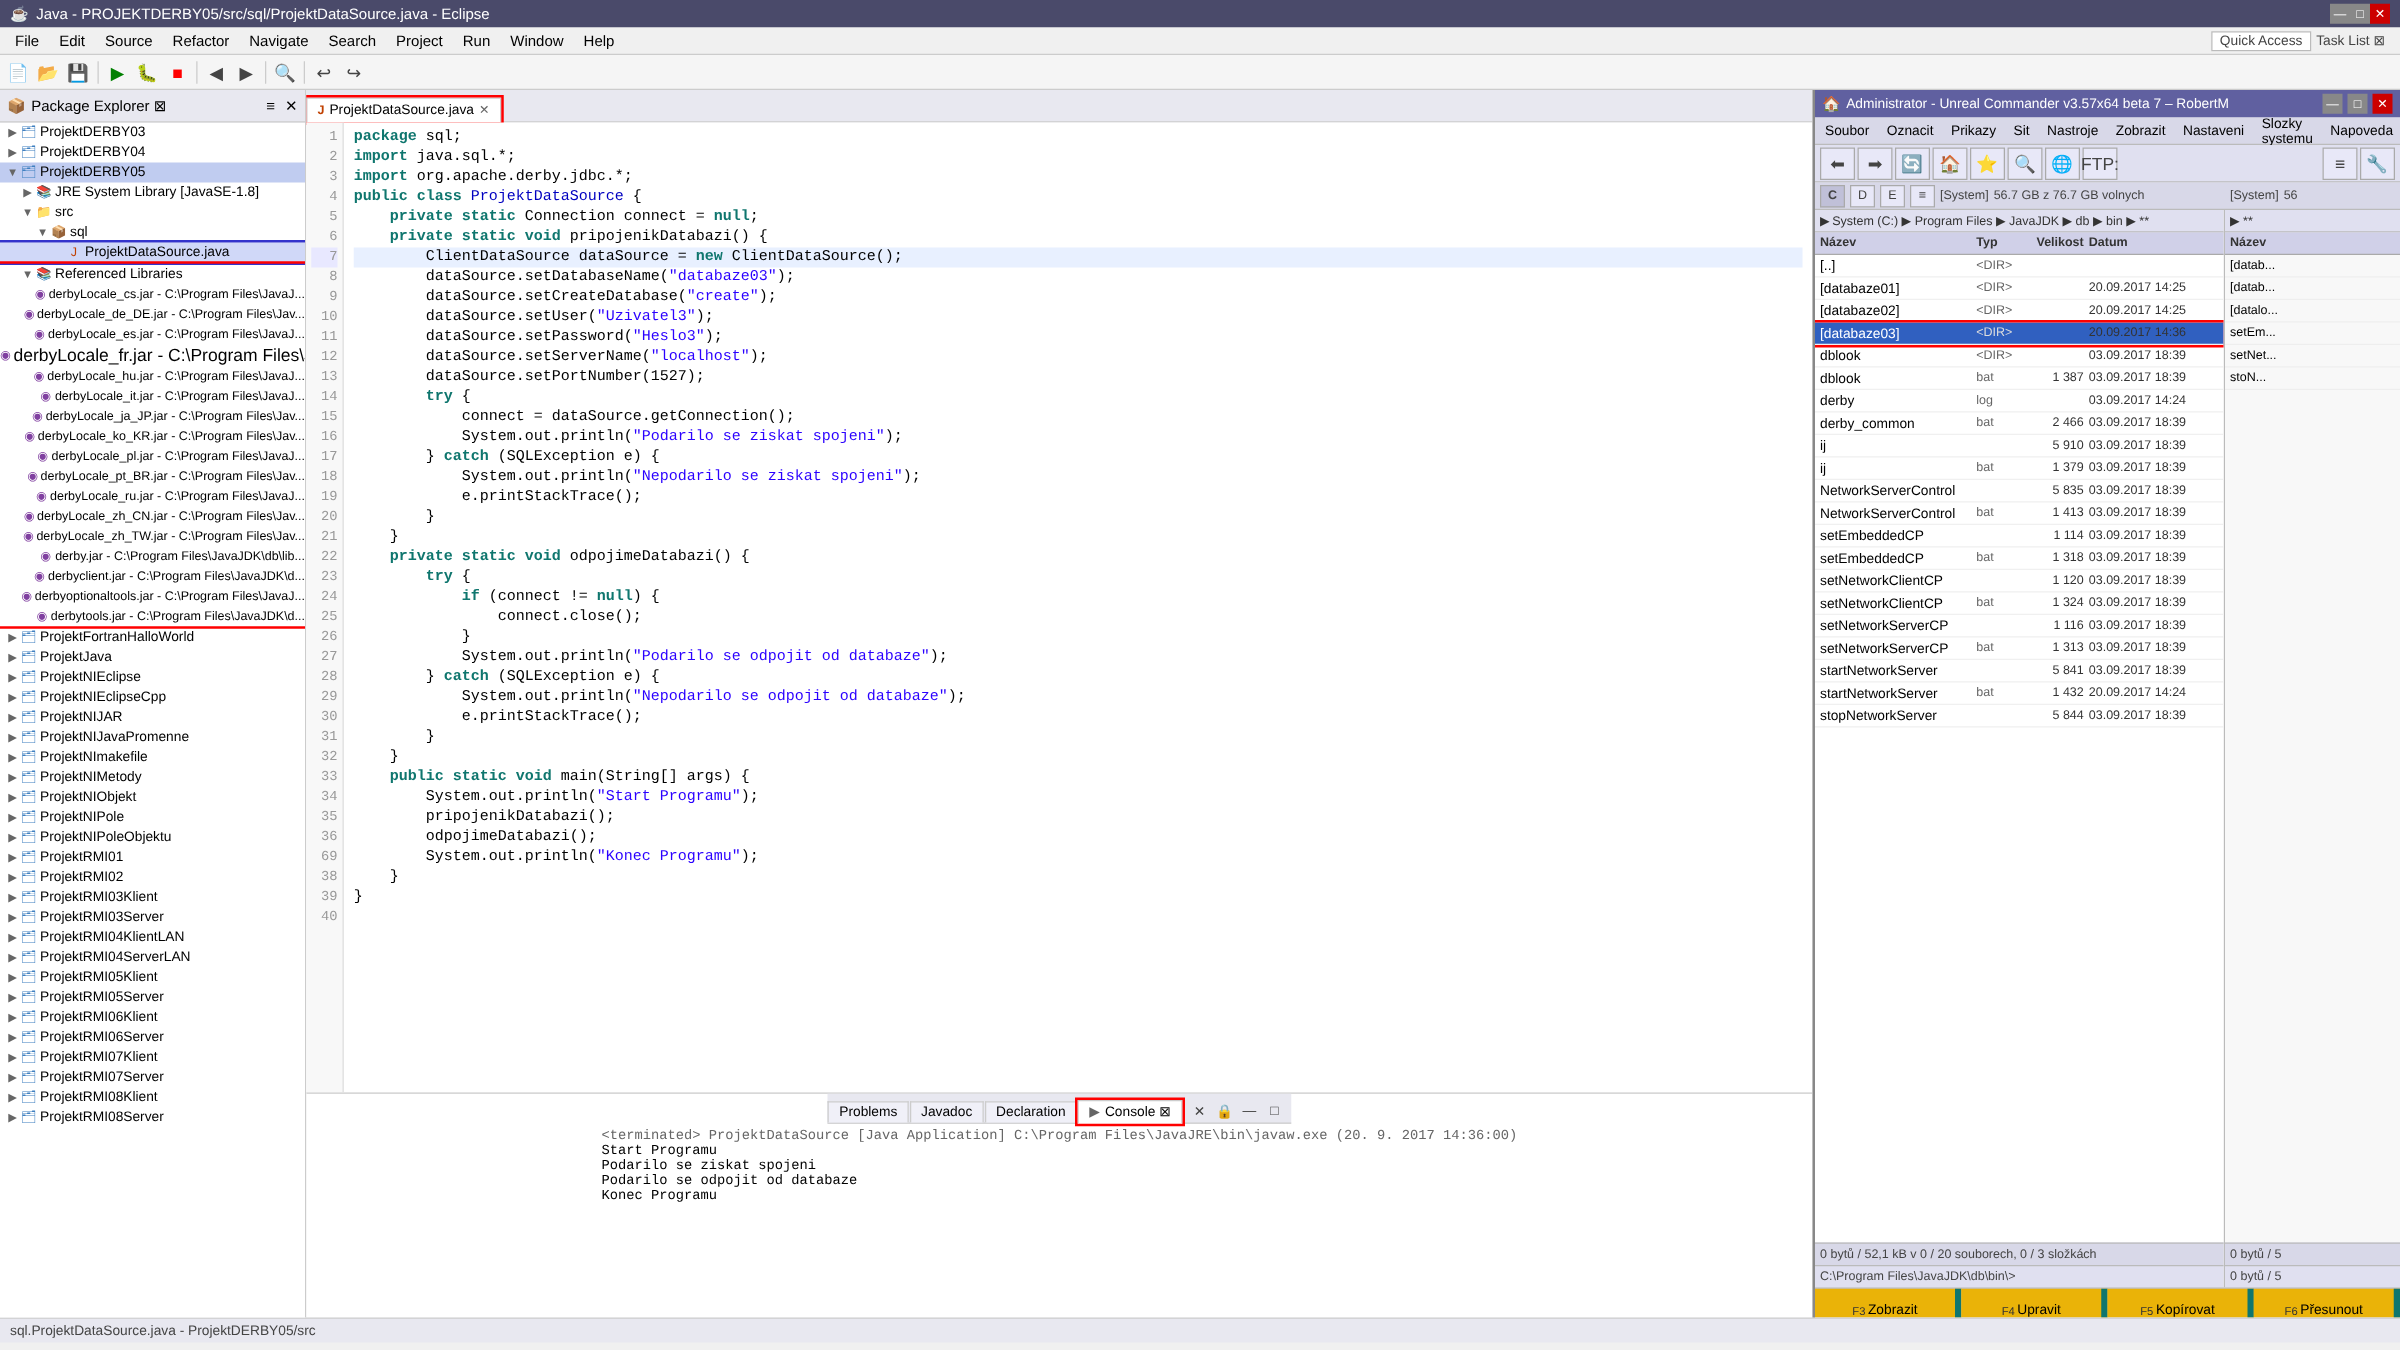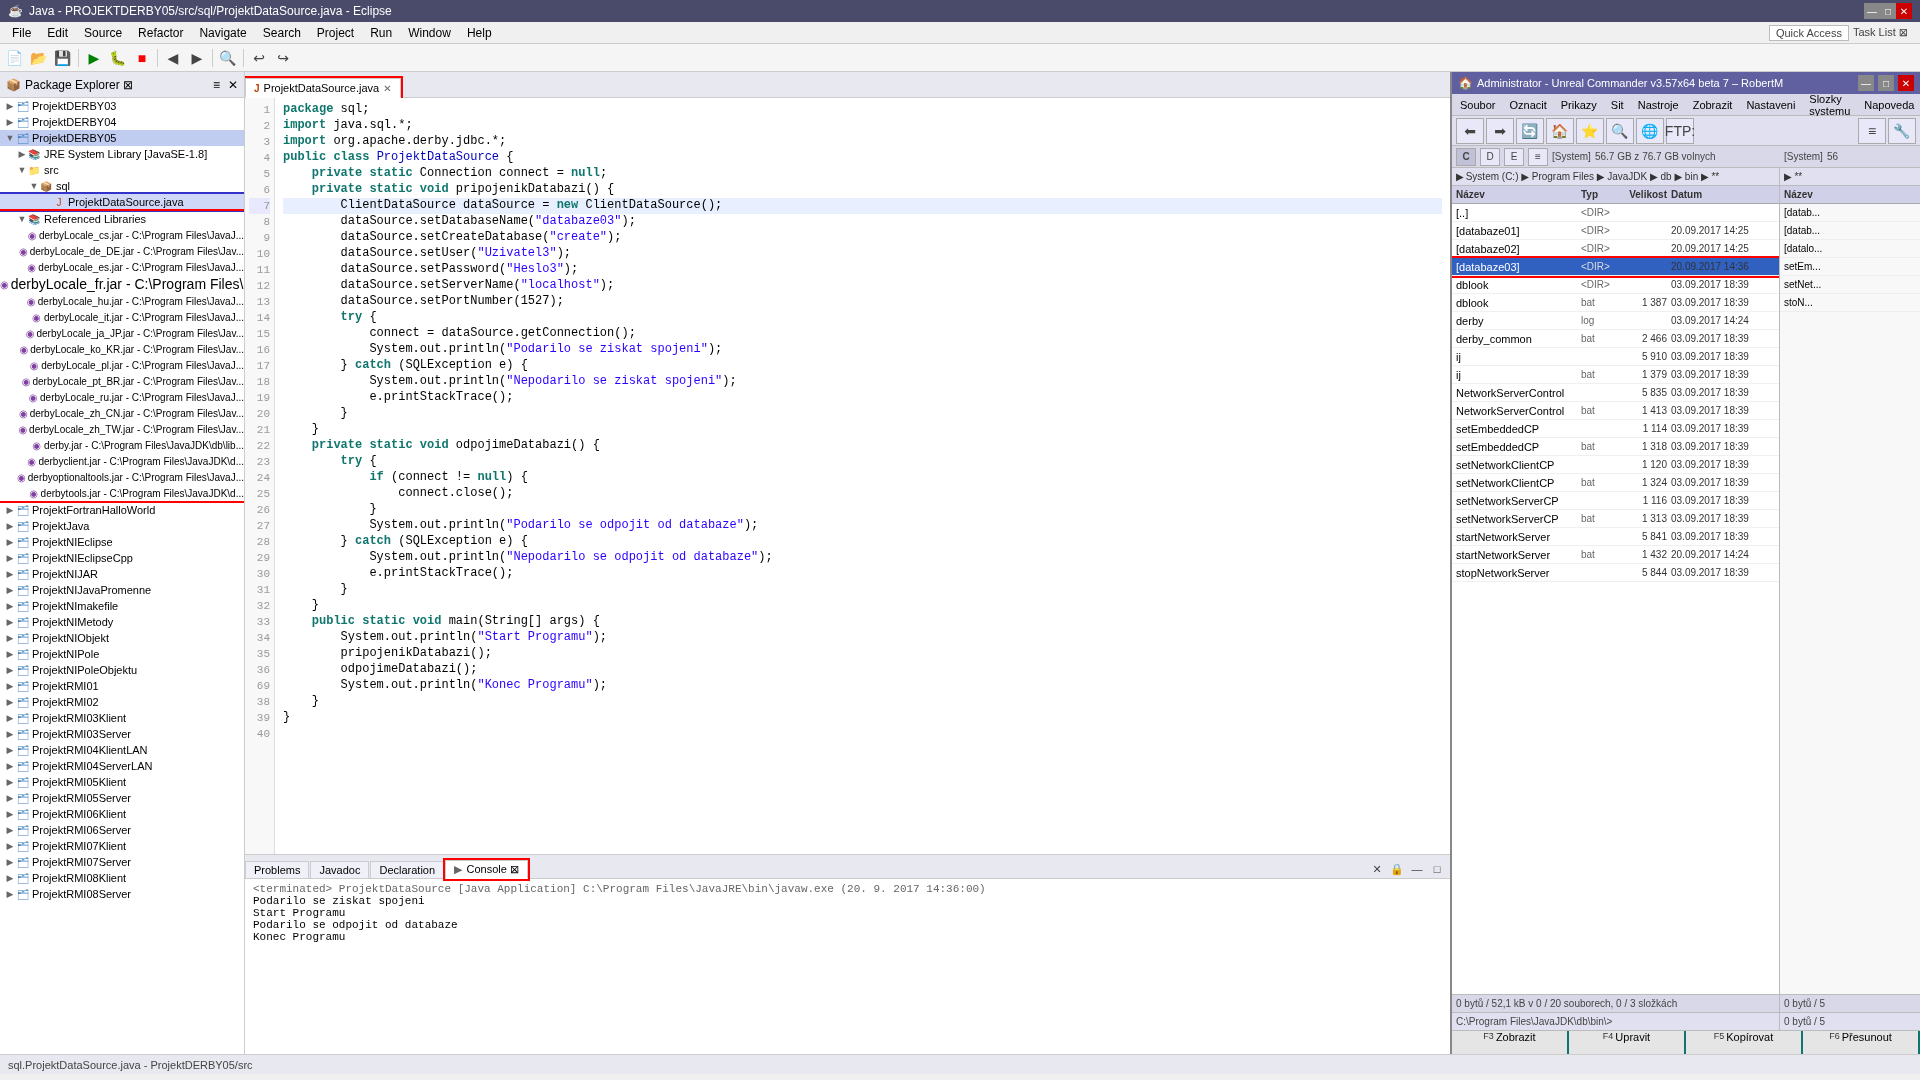--- a/index.html
+++ b/index.html
@@ -49,21 +49,21 @@
     #code-content { padding: 4px 8px; flex: 1; }
     .code-line { height: 16px; white-space: pre; color: #000; }
     .ln { height: 16px; line-height: 16px; }
     
     
     .kw { color: #0f766e; font-weight: bold; }
     .str { color: #2a00ff; }
     .cl { color: #0000c0; }
     
     
-    #bottom-panel { height: 200px; background: white; border-top: 1px solid #ccc; display: flex; flex-direction: column; }
+    #bottom-panel { height: 180px; background: white; border-top: 1px solid #ccc; display: flex; flex-direction: column; align-items: center; }
     #bottom-tabs { background: #e8e8f0; border-bottom: 1px solid #ccc; height: 24px; display: flex; align-items: flex-end; }
     .bottom-tab { display: flex; align-items: center; gap: 4px; padding: 2px 8px; background: #f0f0f8; border: 1px solid #ccc; border-bottom: none; cursor: pointer; font-size: 11px; margin-right: 1px; }
     .bottom-tab.active { background: white; border-bottom: 1px solid white; margin-bottom: -1px; }
     .bottom-tab.active.highlighted { outline: 2px solid red; }
     #console-content { flex: 1; padding: 4px 8px; font-family: Liberation Mono, monospace; font-size: 11px; overflow-y: auto; color: #333; }
     .console-terminated { color: #666; }
     .console-output { color: #000; }
     
     
     #status-bar { background: #e8e8f0; border-top: 1px solid #ccc; height: 20px; display: flex; align-items: center; padding: 0 8px; font-size: 11px; color: #444; }
@@ -96,21 +96,21 @@
     
     .uc-col-header { background: #d0d0e8; display: flex; height: 18px; align-items: center; font-size: 10px; font-weight: bold; border-bottom: 1px solid #aaa; }
     .uc-col-header .uc-col-name { color: #333; }
     .uc-col-header .uc-col-type { color: #333; }
     .uc-col-header .uc-col-size { color: #333; }
     .uc-col-header .uc-col-date { color: #333; }
     
     #uc-status { background: #d8d8e8; border-top: 1px solid #bbb; height: 18px; display: flex; align-items: center; padding: 0 4px; font-size: 10px; color: #444; }
     #uc-path { background: #e0e0f0; border-top: 1px solid #bbb; height: 18px; display: flex; align-items: center; padding: 0 4px; font-size: 10px; color: #444; overflow: hidden; }
     #uc-function-keys { background: #c8c8e0; border-top: 1px solid #bbb; height: 24px; display: flex; align-items: center; }
-    .fkey { flex: 1; text-align: center; font-size: 11px; cursor: pointer; border-right: 2px solid #0f766e; height: 100%; display: flex; align-items: flex-start; justify-content: center; background: #e5e5e5; }
+    .fkey { flex: 1; text-align: center; font-size: 11px; cursor: pointer; border-right: 5px solid #0f766e; height: 100%; display: flex; align-items: flex-end; justify-content: center; background: #eab308; }
     .fkey span.fnum { color: #333; font-size: 9px; margin-right: 2px; }
     .fkey span.flabel { color: #000; font-size: 11px; }
     #uc-right-list { flex: 1; overflow-y: auto; background: #f8f8f8; }
     .uc-right-row { display: flex; height: 18px; align-items: center; font-size: 10px; padding: 0 4px; border-bottom: 1px solid #eee; cursor: pointer; white-space: nowrap; overflow: hidden; text-overflow: ellipsis; }
     
     .scroll-container { overflow-y: auto; overflow-x: hidden; }
     
     #center-layout { display: flex; flex-direction: column; flex: 1; overflow: hidden; }
     #editor-area { flex: 1; overflow: hidden; display: flex; flex-direction: column; }
   </style>
@@ -598,22 +598,22 @@
         <span style="flex:1;"></span>
         <div style="display:flex;align-items:center;gap:2px;padding:0 4px;">
           <button class="tb-btn" style="width:18px;height:18px;font-size:11px;">✕</button>
           <button class="tb-btn" style="width:18px;height:18px;font-size:11px;">🔒</button>
           <button class="tb-btn" style="width:18px;height:18px;font-size:11px;">—</button>
           <button class="tb-btn" style="width:18px;height:18px;font-size:11px;">□</button>
         </div>
       </div>
       <div id="console-content">
         <div class="console-terminated">&lt;terminated&gt; ProjektDataSource [Java Application] C:\Program Files\JavaJRE\bin\javaw.exe (20. 9. 2017 14:36:00)</div>
+        <div class="console-output">Start Programu</div>
         <div class="console-output">Podarilo se ziskat spojeni</div>
-        <div class="console-output">Start Programu</div>
         <div class="console-output">Podarilo se odpojit od databaze</div>
         <div class="console-output">Konec Programu</div>
       </div>
     </div>
   </div>
 
   <div id="right-panel">
     <div id="uc-titlebar">
       <span>🏠</span>
       <span style="font-size:11px;">Administrator - Unreal Commander v3.57x64 beta 7 – RobertM</span>

